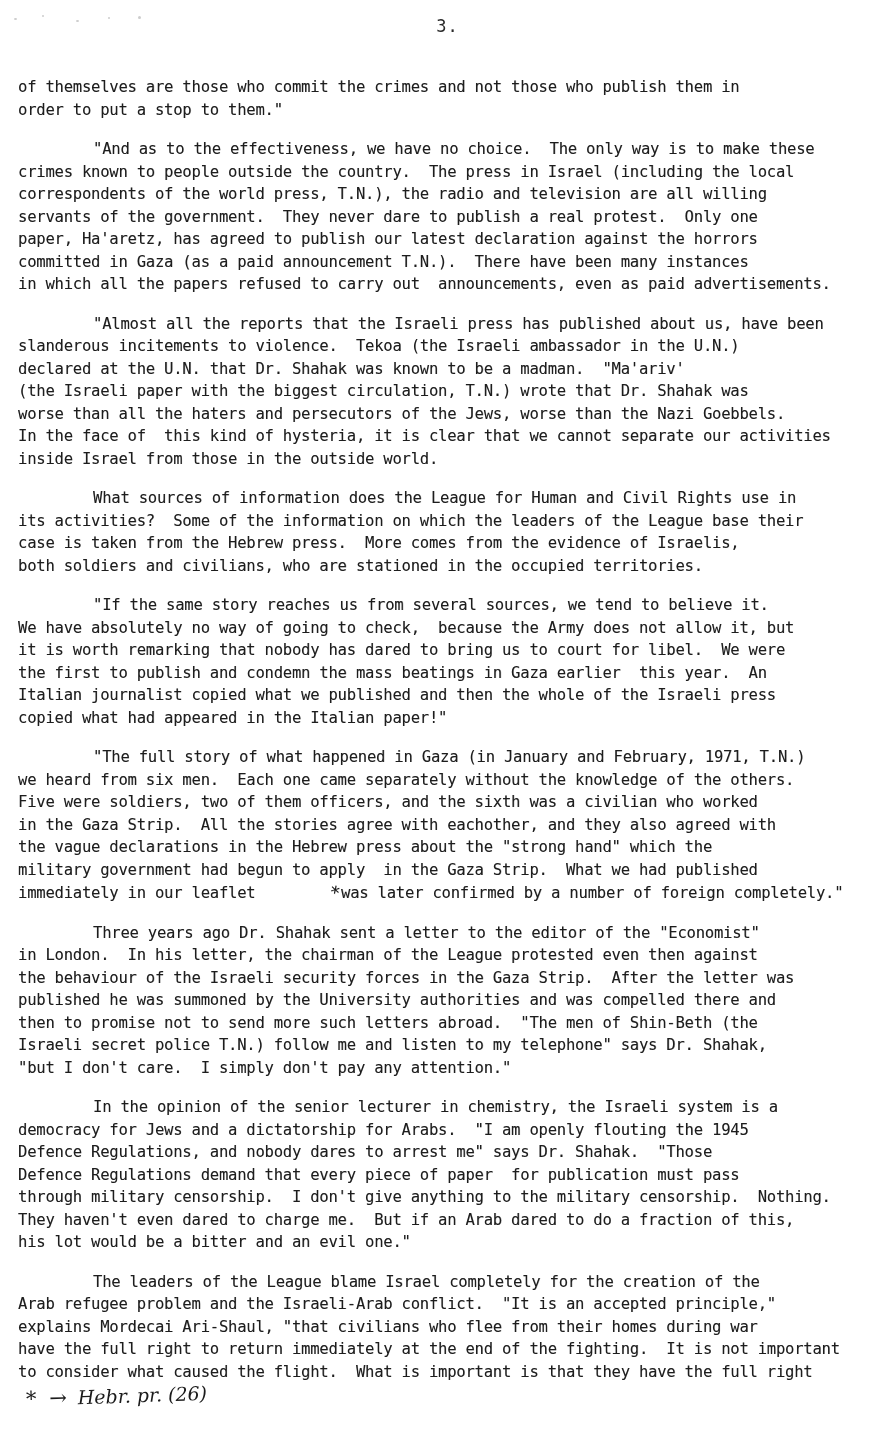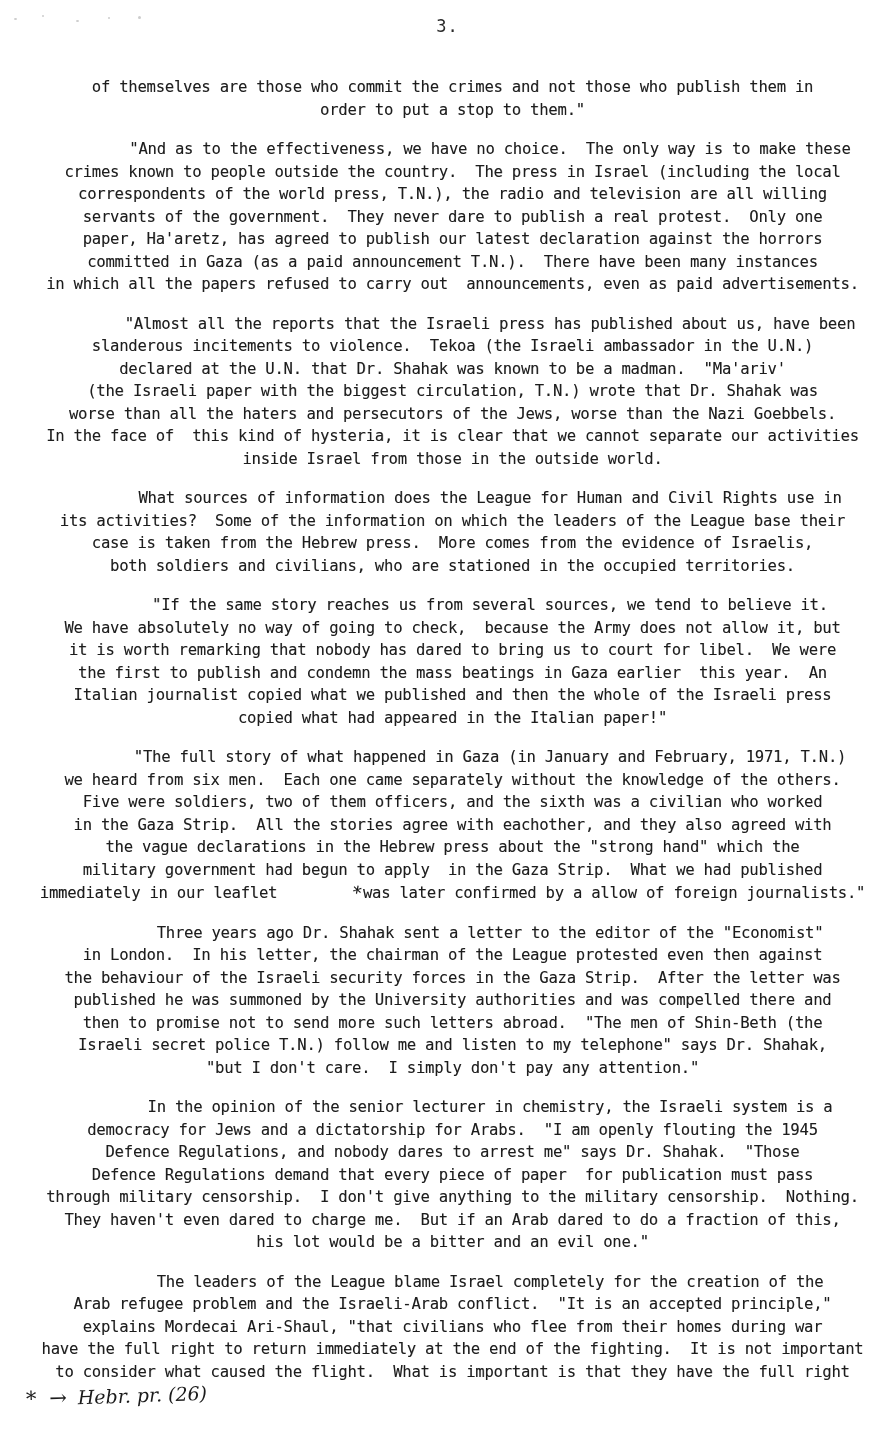--- a/index.html
+++ b/index.html
@@ -24,21 +24,20 @@
   }
   .body-text { margin: 40px 8px 0 18px; }
   .para {
     margin: 0 0 17px 0;
     font-size: 15.5px;
     line-height: 22.5px;
     letter-spacing: -0.2px;
     white-space: pre-wrap;
     color: #1d1d1d;
     text-shadow: 0.3px 0.3px 0.5px rgba(25,25,25,0.35);
-    text-align: center;
   }
   .para.indent { text-indent: 75px; }
   .asterisk-mark {
     position: relative; top: -7px;
     display: inline-block;
     font-size: 18px;
     transform: rotate(12deg);
     color: #141414;
   }
   .footnote {
@@ -99,21 +98,21 @@
 it is worth remarking that nobody has dared to bring us to court for libel.  We were
 the first to publish and condemn the mass beatings in Gaza earlier  this year.  An
 Italian journalist copied what we published and then the whole of the Israeli press
 copied what had appeared in the Italian paper!"</p>
     <p class="para indent"><span>"The full story of what happened in Gaza (in January and February, 1971, T.N.)
 we heard from six men.  Each one came separately without the knowledge of the others.
 Five were soldiers, two of them officers, and the sixth was a civilian who worked
 in the Gaza Strip.  All the stories agree with eachother, and they also agreed with
 the vague declarations in the Hebrew press about the "strong hand" which the
 military government had begun to apply  in the Gaza Strip.  What we had published
-immediately in our leaflet</span><span class="asterisk-mark">*</span><span>was later confirmed by a allow of foreign journalists."</span></p>
+immediately in our leaflet</span><span class="asterisk-mark">*</span><span>was later confirmed by a number of foreign completely."</span></p>
     <p class="para indent">Three years ago Dr. Shahak sent a letter to the editor of the "Economist"
 in London.  In his letter, the chairman of the League protested even then against
 the behaviour of the Israeli security forces in the Gaza Strip.  After the letter was
 published he was summoned by the University authorities and was compelled there and
 then to promise not to send more such letters abroad.  "The men of Shin-Beth (the
 Israeli secret police T.N.) follow me and listen to my telephone" says Dr. Shahak,
 "but I don't care.  I simply don't pay any attention."</p>
     <p class="para indent">In the opinion of the senior lecturer in chemistry, the Israeli system is a
 democracy for Jews and a dictatorship for Arabs.  "I am openly flouting the 1945
 Defence Regulations, and nobody dares to arrest me" says Dr. Shahak.  "Those

